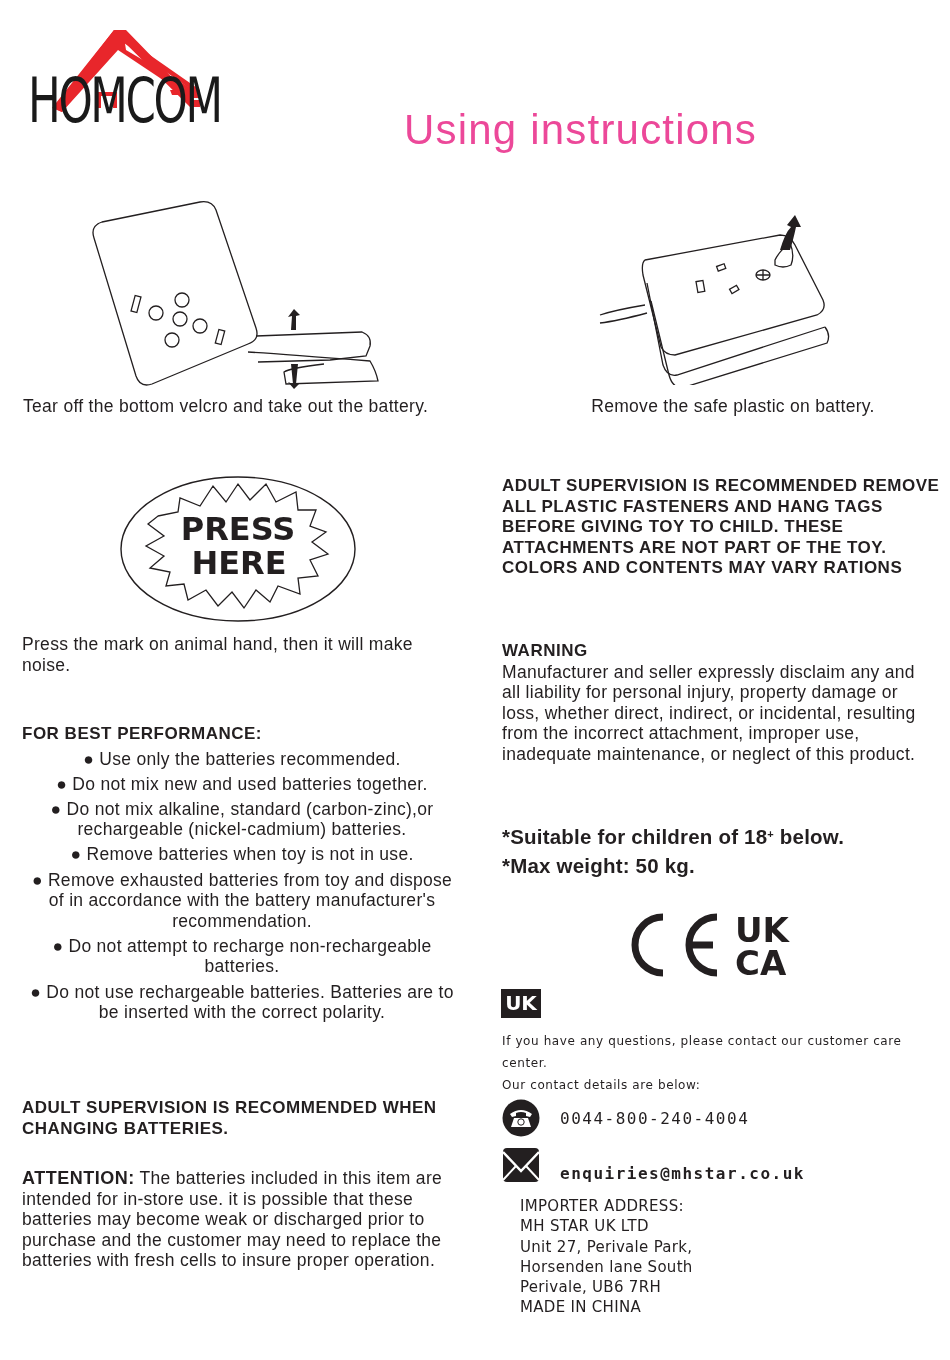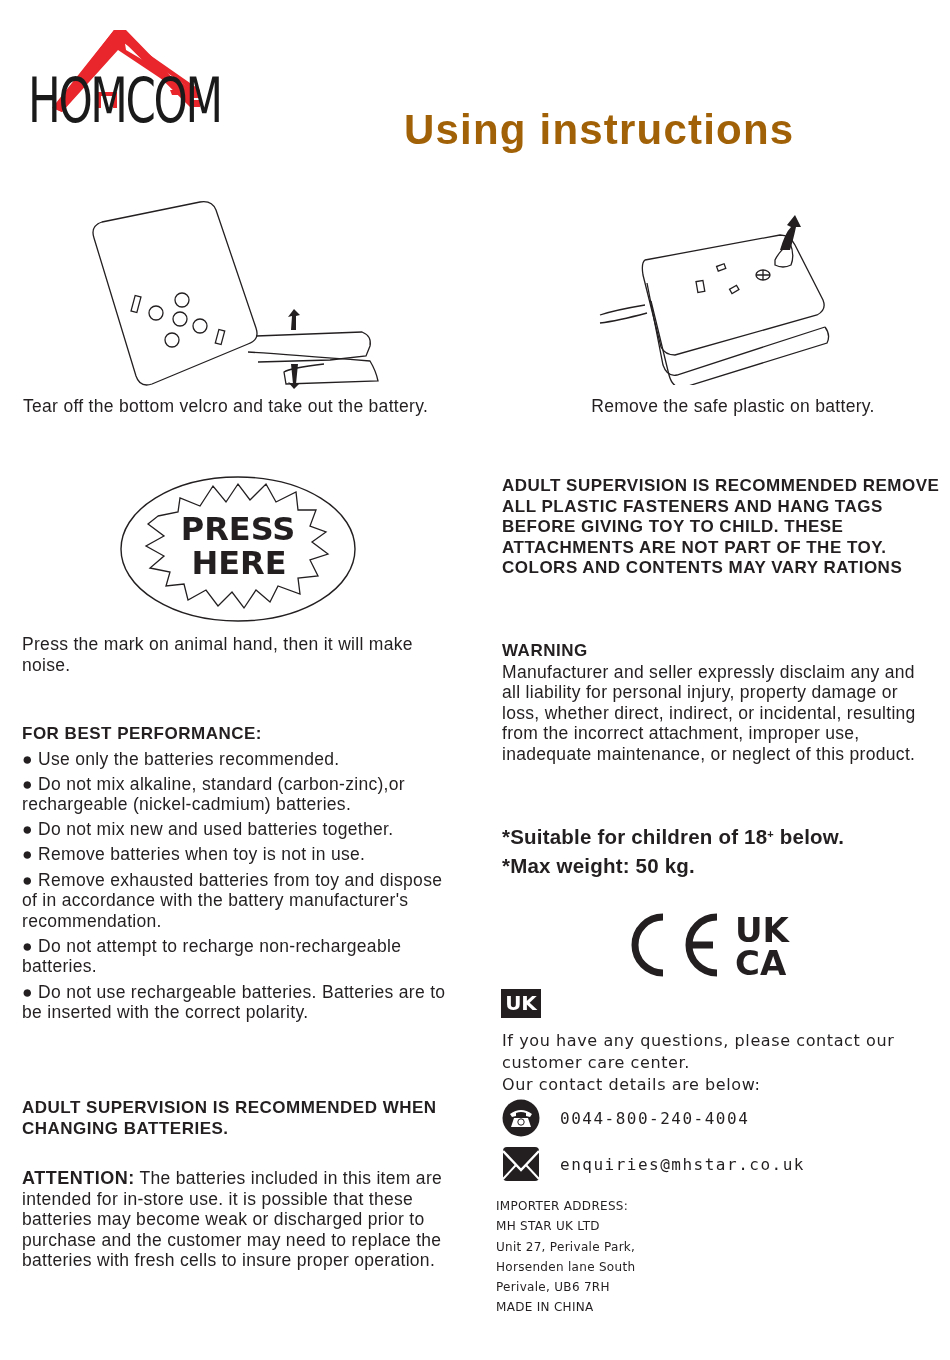--- a/index.html
+++ b/index.html
@@ -3,43 +3,43 @@
 <meta charset="utf-8">
 <style>
   html, body { margin:0; padding:0; background:#ffffff; }
   body { width:950px; height:1360px; position:relative; overflow:hidden; color:#231f20;
          font-family:"Liberation Sans", sans-serif; }
   .abs { position:absolute; }
   .logo { left:22px; top:22px; width:190px; height:160px; }
   .logo-word { position:absolute; left:6px; top:48px; font-family:"DejaVu Sans Condensed","DejaVu Sans", sans-serif;
                font-size:62px; letter-spacing:-3px; color:#1a1a1a; transform:scaleX(0.78); transform-origin:left top;
                line-height:1; font-weight:normal; }
-  .title { left:404px; top:106px; font-size:42px; font-weight:bold; letter-spacing:1.2px; color:#a16207; }
+  .title { left:404px; top:106px; font-size:42px; font-weight:normal; letter-spacing:1.2px; color:#ec4899; }
   .body-text { font-size:17.5px; line-height:20.6px; letter-spacing:0.3px; }
   .bold-caps { font-size:17px; font-weight:bold; line-height:20.6px; letter-spacing:0.5px; }
   .caption-left { left:23px; top:396px; width:420px; }
   .caption-right { left:553px; top:396px; width:360px;text-align:center; }
   .press-caption { left:22px; top:634px; width:420px; }
   .perf { left:22px; top:724px; width:440px; }
-  .perf ul { list-style:none; margin:4px 0 4px 0; padding:0; }
+  .perf ul { list-style:none; margin:4px 0 4px 0; padding:0;text-align:center; }
   .perf li { margin-bottom:4.5px; }
   .adult2 { left:22px; top:1098px; width:430px; }
   .attention { left:22px; top:1168px; width:432px; }
   .adult-right { left:502px; top:476px; width:440px; }
   .warning { left:502px; top:641px; width:430px; }
   .suitable { left:502px; top:822px; font-size:20.5px; font-weight:bold; line-height:29px; letter-spacing:0.2px; }
   .suitable sup { font-size:11px; vertical-align:top; position:relative; top:-2px; }
   .ce-mark { left:625px; top:905px; width:200px; height:80px; }
   .uk-badge { left:501px; top:989px; width:40px; height:29px; background:#231f20; color:#fff;
               font-family:"DejaVu Sans", sans-serif; font-weight:bold; font-size:20px; line-height:29px; text-align:center; }
-  .contact { left:502px; top:1030px; width:420px; font-family:"DejaVu Sans", sans-serif; font-size:16px; line-height:22px; letter-spacing:0.6px; }
+  .contact { left:502px; top:1030px; width:420px; font-family:"DejaVu Sans", sans-serif; font-size:12px; line-height:22px; letter-spacing:0.6px; }
   .phone-row { left:502px; top:1099px; height:38px; display:flex; align-items:center;justify-content:space-between; }
-  .mail-row { left:502px; top:1145px; height:38px; display:flex; align-items:center; }
+  .mail-row { left:502px; top:1145px; height:38px; display:flex; align-items:flex-end;font-weight:bold; }
   .contact-val { font-family:"DejaVu Sans Mono", monospace; font-size:16px; letter-spacing:1.5px; margin-left:20px; }
-  .importer { left:496px; top:1196px; width:300px; font-family:"DejaVu Sans", sans-serif; font-size:12px; line-height:20.3px; letter-spacing:0.3px; }
+  .importer { left:520px; top:1196px; width:300px; font-family:"DejaVu Sans", sans-serif; font-size:15px; line-height:20.3px; letter-spacing:0.3px; }
 </style>
 </head>
 <body>
 
 <div class="abs logo">
   <svg width="190" height="160" viewBox="0 0 190 160">
     <polygon points="32,86 92,8 178,68 178,73 150,73 148,68 170,68 92,14 95,20 40,90" fill="#e8262b"></polygon>
     <polygon points="92,8 178,68 178,72 160,72 92,22 100,28 175,78 175,82 150,82 92,40 38,88 32,86" fill="none" stroke="#e8262b" stroke-width="0"></polygon>
     <path d="M30 86 L92 8 L102 15 L104 28 L172 68 L178 68 L178 76 L168 76 L96 28 L40 90 Z" fill="#e8262b"></path>
     <path d="M92 8 L104 8 L172 78 L178 78 L178 85 L168 85 L98 16 Z" fill="#e8262b"></path>
@@ -93,22 +93,22 @@
   <polygon fill="none" stroke="#231f20" stroke-width="1.3" points="40,42 60,38 62,24 82,32 95,12 108,28 120,10 132,26 148,10 158,28 178,18 180,36 198,36 192,52 208,58 194,68 210,80 192,86 200,102 180,104 182,120 160,112 152,128 138,116 126,134 114,118 100,132 88,116 70,126 66,110 48,112 52,98 32,94 46,82 28,72 46,62 30,50"></polygon>
   <text x="120" y="66" text-anchor="middle" font-family="DejaVu Sans, sans-serif" font-weight="bold" font-size="32" fill="#231f20">PRESS</text>
   <text x="121" y="100" text-anchor="middle" font-family="DejaVu Sans, sans-serif" font-weight="bold" font-size="32" fill="#231f20">HERE</text>
 </svg>
 <div class="abs body-text press-caption">Press the mark on animal hand, then it will make noise.</div>
 
 <div class="abs perf body-text">
   <div class="bold-caps">FOR BEST PERFORMANCE:</div>
   <ul>
     <li><span>●</span> <span>Use only the batteries recommended.</span></li>
+    <li><span>●</span> <span>Do not mix new and used batteries together.</span></li>
     <li><span>●</span> <span>Do not mix alkaline, standard (carbon-zinc),or rechargeable (nickel-cadmium) batteries.</span></li>
-    <li><span>●</span> <span>Do not mix new and used batteries together.</span></li>
     <li><span>●</span> <span>Remove batteries when toy is not in use.</span></li>
     <li><span>●</span> <span>Remove exhausted batteries from toy and dispose of in accordance with the battery manufacturer's recommendation.</span></li>
     <li><span>●</span> <span>Do not attempt to recharge non-rechargeable batteries.</span></li>
     <li><span>●</span> <span>Do not use rechargeable batteries. Batteries are to be inserted with the correct polarity.</span></li>
   </ul>
 </div>
 
 <div class="abs bold-caps adult2">ADULT SUPERVISION IS RECOMMENDED WHEN CHANGING BATTERIES.</div>
 
 <div class="abs body-text attention">

